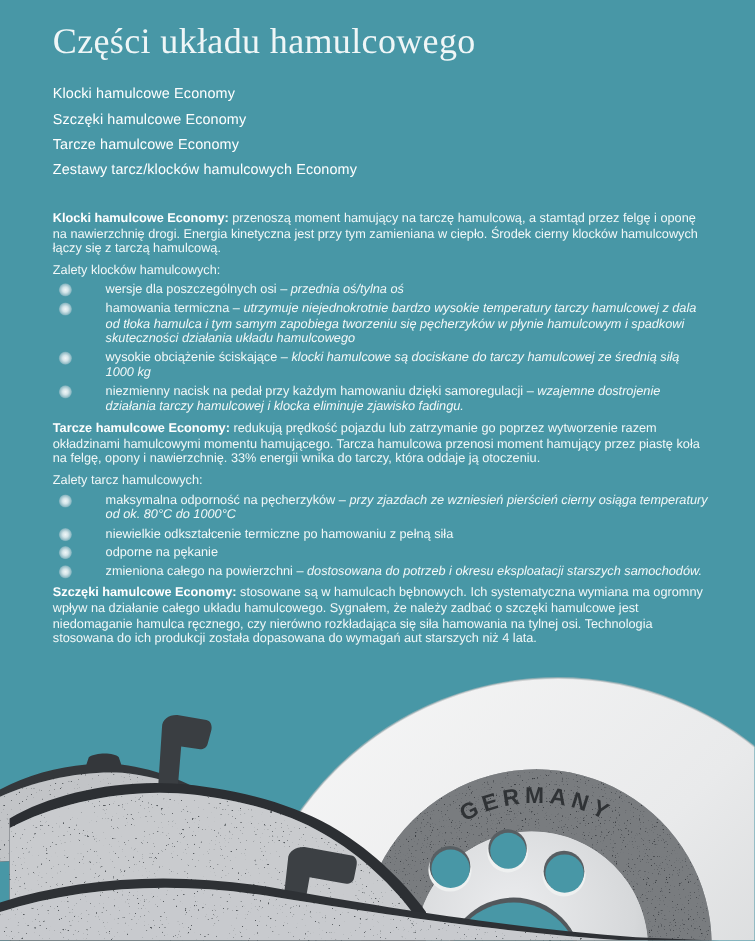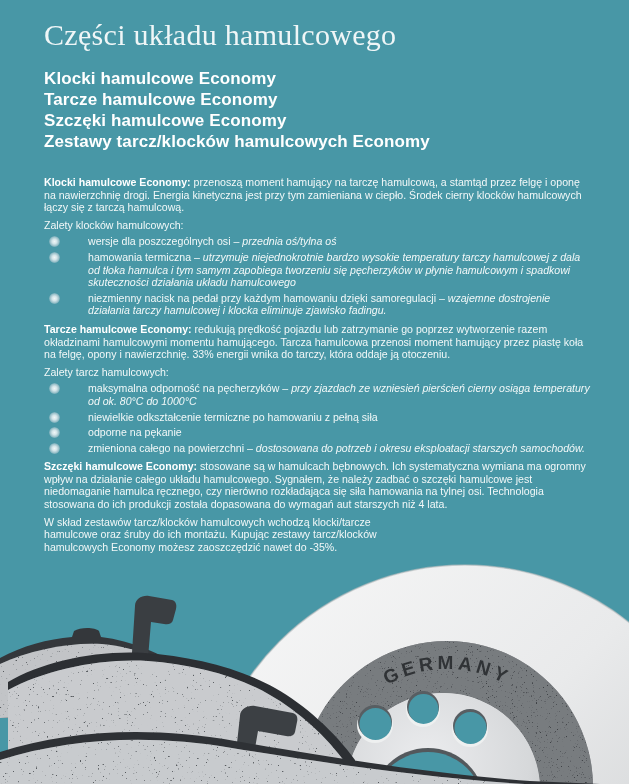--- a/index.html
+++ b/index.html
@@ -7,21 +7,21 @@
     position:relative;width:629px;height:784px;background:#4897a6;
     overflow:hidden;font-family:"Liberation Sans",sans-serif;color:#f2f8f8;
   }
   .content{position:absolute;left:44px;top:18px;width:546px;}
   h1.title{
     font-family:"Liberation Serif","DejaVu Serif",serif;font-weight:400;
     font-size:30px;line-height:34px;margin:0 0 16px;color:#eff6f7;letter-spacing:.3px;
   }
   ul.product-list{list-style:none;margin:0 0 24px;padding:0;}
   ul.product-list li{
-    font-size:17px;font-weight:bold;line-height:21px;color:#ffffff;letter-spacing:.1px;
+    font-size:12px;font-weight:normal;line-height:21px;color:#ffffff;letter-spacing:.1px;
   }
   .para{font-size:10.6px;line-height:12.6px;margin:0 0 5px;color:#f2f8f8;}
   .para b{color:#ffffff;}
   .para.narrow{max-width:372px;}
   .subhead{font-size:10.6px;line-height:12.6px;margin:0 0 4px;}
   ul.bullets{list-style:none;margin:0 0 6px;padding:0;}
   ul.bullets li{
     position:relative;padding-left:44px;margin:0 0 3px;
     font-size:10.6px;line-height:12.6px;
   }
@@ -35,49 +35,49 @@
 </head>
 <body>
 
 <div class="page">
   <div class="content">
 
     <h1 class="title">Części układu hamulcowego</h1>
 
     <ul class="product-list">
       <li>Klocki hamulcowe Economy</li>
+      <li>Szczęki hamulcowe Economy</li>
       <li>Tarcze hamulcowe Economy</li>
-      <li>Szczęki hamulcowe Economy</li>
       <li>Zestawy tarcz/klocków hamulcowych Economy</li>
     </ul>
 
     <p class="para"><b>Klocki hamulcowe Economy:</b><span> przenoszą moment hamujący na tarczę hamulcową, a stamtąd przez felgę i oponę na nawierzchnię drogi. Energia kinetyczna jest przy tym zamieniana w ciepło. Środek cierny klocków hamulcowych łączy się z tarczą hamulcową.</span></p>
 
     <p class="subhead">Zalety klocków hamulcowych:</p>
 
     <ul class="bullets">
       <li><span class="dot"></span><span class="bullet-text"><span>wersje dla poszczególnych osi – </span><i>przednia oś/tylna oś</i></span></li>
       <li><span class="dot"></span><span class="bullet-text"><span>hamowania termiczna – </span><i>utrzymuje niejednokrotnie bardzo wysokie temperatury tarczy hamulcowej z dala od tłoka hamulca i tym samym zapobiega tworzeniu się pęcherzyków w płynie hamulcowym i spadkowi skuteczności działania układu hamulcowego</i></span></li>
+      <li><span class="dot"></span><span class="bullet-text"><span>wysokie obciążenie ściskające – </span><i>klocki hamulcowe są dociskane do tarczy hamulcowej ze średnią siłą 1000 kg</i></span></li>
       <li><span class="dot"></span><span class="bullet-text"><span>niezmienny nacisk na pedał przy każdym hamowaniu dzięki samoregulacji – </span><i>wzajemne dostrojenie działania tarczy hamulcowej i klocka eliminuje zjawisko fadingu.</i></span></li>
     </ul>
 
     <p class="para"><b>Tarcze hamulcowe Economy:</b><span> redukują prędkość pojazdu lub zatrzymanie go poprzez wytworzenie razem okładzinami hamulcowymi momentu hamującego. Tarcza hamulcowa przenosi moment hamujący przez piastę koła na felgę, opony i nawierzchnię. 33% energii wnika do tarczy, która oddaje ją otoczeniu.</span></p>
 
     <p class="subhead">Zalety tarcz hamulcowych:</p>
 
     <ul class="bullets">
       <li><span class="dot"></span><span class="bullet-text"><span>maksymalna odporność na pęcherzyków – </span><i>przy zjazdach ze wzniesień pierścień cierny osiąga temperatury od ok. 80°C do 1000°C</i></span></li>
       <li><span class="dot"></span><span class="bullet-text"><span>niewielkie odkształcenie termiczne po hamowaniu z pełną siła</span><i></i></span></li>
       <li><span class="dot"></span><span class="bullet-text"><span>odporne na pękanie</span><i></i></span></li>
       <li><span class="dot"></span><span class="bullet-text"><span>zmieniona całego na powierzchni – </span><i>dostosowana do potrzeb i okresu eksploatacji starszych samochodów.</i></span></li>
     </ul>
 
     <p class="para"><b>Szczęki hamulcowe Economy:</b><span> stosowane są w hamulcach bębnowych. Ich systematyczna wymiana ma ogromny wpływ na działanie całego układu hamulcowego. Sygnałem, że należy zadbać o szczęki hamulcowe jest niedomaganie hamulca ręcznego, czy nierówno rozkładająca się siła hamowania na tylnej osi. Technologia stosowana do ich produkcji została dopasowana do wymagań aut starszych niż 4 lata.</span></p>
 
-    <p class="para narrow">W skład zestawów tarcz/klocków hamulcowych wchodzą klocki/tarcze hamulcowe oraz śruby do ich montażu. Kupując zestawy tarcz/klocków hamulcowych Economy możesz zaoszczędzić nawet do -35%.</p>
 
   </div>
 
   <svg class="photo" viewBox="0 0 629 244" aria-hidden="true">
     <defs>
       <linearGradient id="discFace" x1="0" y1="0" x2="1" y2="1">
         <stop offset="0" stop-color="#f8f8f8"></stop>
         <stop offset="0.45" stop-color="#e9eaeb"></stop>
         <stop offset="1" stop-color="#c0c3c5"></stop>
       </linearGradient>

